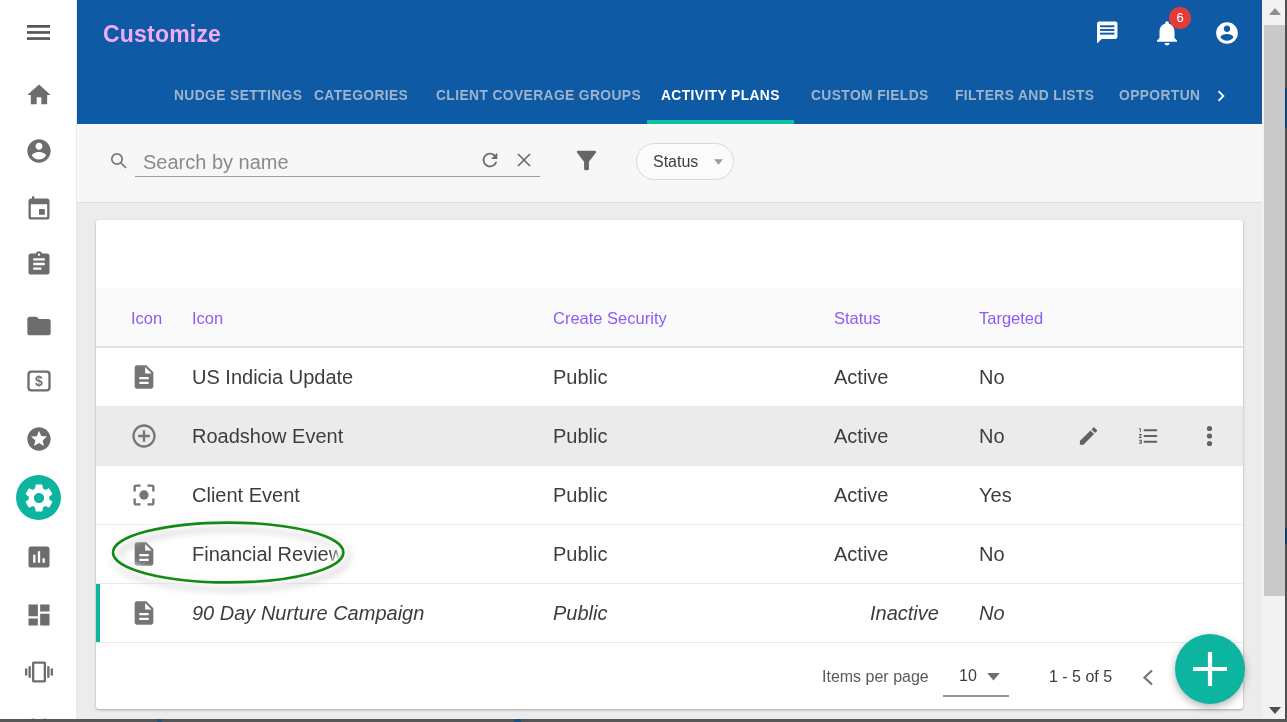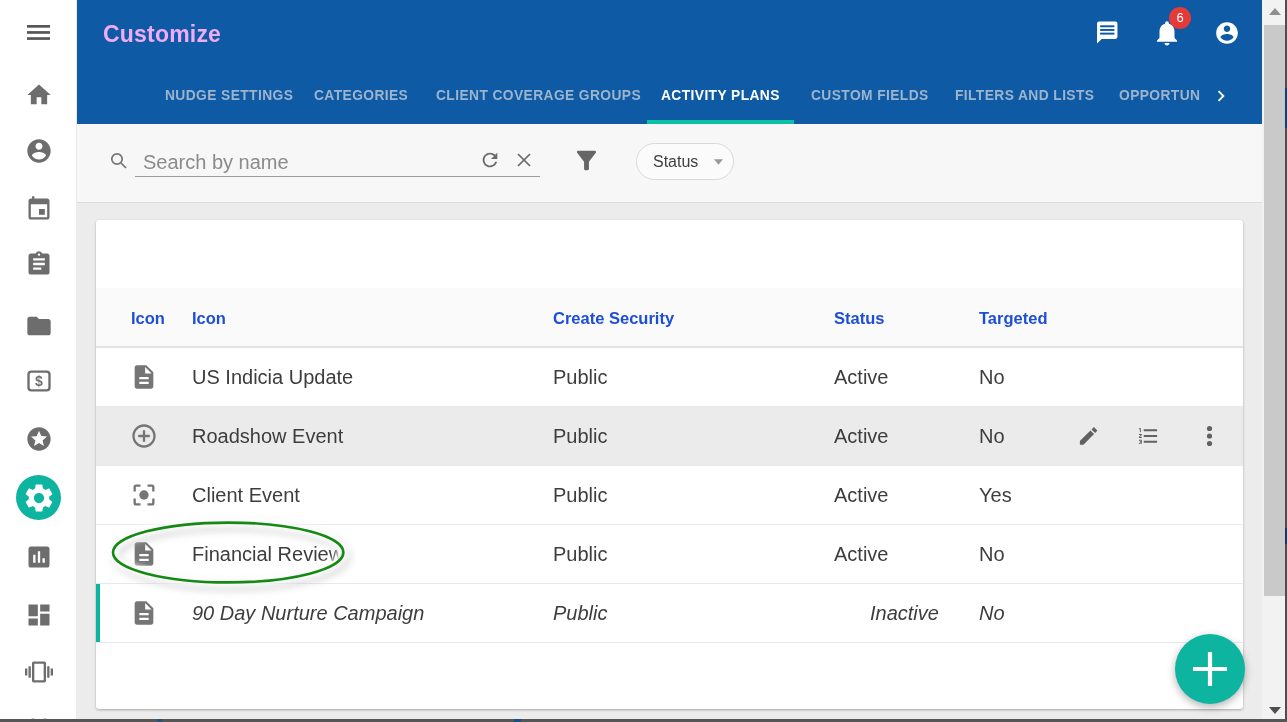--- a/index.html
+++ b/index.html
@@ -25,21 +25,21 @@
   #searchline { position:absolute; left:58px; top:51.5px; width:405px; height:1.5px; background:#9c9c9c; }
   #chip { position:absolute; left:559px; top:19px; width:98px; height:37px; border:1px solid #d9d9d9; border-radius:18.5px; background:#fbfbfb; }
   #chiptext { position:absolute; left:16px; top:8.5px; font-size:16px; color:#3f3f3f; }
 
   
   #content { left:77px; top:203px; width:1185px; height:519px; background:#ececec; }
   #card { left:96px; top:220px; width:1147px; height:489px; background:#fff; border-radius:3px; box-shadow:0 1px 3px rgba(0,0,0,0.2), 0 1px 2px rgba(0,0,0,0.1); }
   #cardhead { position:absolute; left:0; top:0; width:100%; height:68px; border-bottom:1px solid #e0e0e0; }
   #fiveitems { position:absolute; left:20px; top:27px; font-size:16px; color:#4f4f4f; }
   #thead { position:absolute; left:0; top:68px; width:100%; height:60px; background:#fafafa; border-bottom:2px solid #e2e2e2; }
-  .th { position:absolute; top:21px; font-size:16.5px; color:#1d4ed8;font-weight:bold; }
+  .th { position:absolute; top:21px; font-size:16.5px; color:#8b5cf6; }
   .row { position:absolute; left:0; width:100%; height:59px; border-bottom:1px solid #e9e9e9; }
   .cell { position:absolute; top:50%; transform:translateY(-50%); font-size:20px; color:#3d3d3d; white-space:nowrap; }
   .ricon { position:absolute; left:33.5px; top:50%; transform:translateY(-50%); }
 
   
   
 
   #fab { left:1175px; top:634px; width:70px; height:70px; border-radius:50%; background:#0db4a0; box-shadow:0 3px 8px rgba(0,0,0,0.3); z-index:6; }
 
   
@@ -122,21 +122,21 @@
 
   <svg class="abs" style="left:1075px; top:18px; width:30px; height:30px;" viewBox="0 0 24 24">
       <path fill="#ffffff" d="M12 22c1.1 0 2-.9 2-2h-4c0 1.1.89 2 2 2zm6-6v-5c0-3.07-1.64-5.64-4.5-6.32V4c0-.83-.67-1.5-1.5-1.5s-1.5.67-1.5 1.5v.68C7.63 5.36 6 7.92 6 11v5l-2 2v1h16v-1l-2-2z"></path>
     </svg>
   <div class="abs" style="left:1092px; top:7px; width:22px; height:22px; border-radius:50%; background:#e23b38; color:#fff; font-size:13px; text-align:center; line-height:22px;">6</div>
 
   <svg class="abs" style="left:1137px; top:20px; width:26px; height:26px;" viewBox="0 0 24 24">
       <path fill="#ffffff" d="M12 2C6.48 2 2 6.48 2 12s4.48 10 10 10 10-4.48 10-10S17.52 2 12 2zm0 3c1.66 0 3 1.34 3 3s-1.34 3-3 3-3-1.34-3-3 1.34-3 3-3zm0 14.2c-2.5 0-4.71-1.28-6-3.22.03-1.99 4-3.08 6-3.08 1.99 0 5.97 1.09 6 3.08-1.29 1.94-3.5 3.22-6 3.22z"></path>
     </svg>
 
-  <span class="tab" style="left:88px;">NUDGE SETTINGS</span>
+  <span class="tab" style="left:97px;">NUDGE SETTINGS</span>
   <span class="tab" style="left:237px;">CATEGORIES</span>
   <span class="tab" style="left:359px;">CLIENT COVERAGE GROUPS</span>
   <span class="tab active" style="left:584px;">ACTIVITY PLANS</span>
   <span class="tab" style="left:734px;">CUSTOM FIELDS</span>
   <span class="tab" style="left:878px;">FILTERS AND LISTS</span>
   <span class="tab" style="left:1042px;">OPPORTUN</span>
   <svg class="abs" style="left:1133px; top:85px; width:22px; height:22px;" viewBox="0 0 24 24">
       <path fill="#ffffff" d="M8.59 16.59L13.17 12 8.59 7.41 10 6l6 6-6 6-1.41-1.41z"></path>
     </svg>
   <div id="tabline"></div>
@@ -241,20 +241,32 @@
     <div style="position:absolute; left:0; top:0; width:4px; height:100%; background:#0db4a0;"></div>
     <svg class="ricon" width="28" height="28" viewBox="0 0 24 24">
         <path fill="#757575" d="M14 2H6c-1.1 0-1.99.9-1.99 2L4 20c0 1.1.89 2 2 2h12c1.1 0 2-.9 2-2V8l-6-6zm2 16H8v-2h8v2zm0-4H8v-2h8v2zm-3-5V3.5L18.5 9H13z"></path>
       </svg>
     <span class="cell" style="left:96px;">90 Day Nurture Campaign</span>
     <span class="cell" style="left:457px;">Public</span>
     <span class="cell" style="left:738px;margin-left:36px;">Inactive</span>
     <span class="cell" style="left:883px;">No</span>
   </div>
 
+  <div style="position:absolute; left:0; top:423px; width:100%; height:66px;">
+    <span style="position:absolute; left:726px; top:25px; font-size:16px; color:#5a5a5a;">Items per page</span>
+    <span style="position:absolute; left:863px; top:24px; font-size:16px; color:#3d3d3d;">10</span>
+    <div style="position:absolute; left:847px; top:52px; width:66px; height:1.5px; background:#949494;"></div>
+    <svg style="position:absolute; left:891px; top:30px; width:13px; height:7.5px;" viewBox="0 0 10 6">
+        <path fill="#6e6e6e" d="M0 0l5 6 5-6z"></path>
+      </svg>
+    <span style="position:absolute; left:953px; top:25px; font-size:16px; color:#3d3d3d;">1 - 5 of 5</span>
+    <svg style="position:absolute; left:1045px; top:25px; width:15px; height:19px;" viewBox="0 0 15 19">
+        <polyline points="11,2.5 3.5,9.5 11,16.5" fill="none" stroke="#757575" stroke-width="2.2"></polyline>
+      </svg>
+  </div>
 </div>
 
 <svg class="abs" style="left:98px; top:500px; width:275px; height:105px; z-index:7;" viewBox="0 0 275 105">
   <defs>
     <filter id="bsh" x="-30%" y="-30%" width="160%" height="160%">
         <feGaussianBlur stdDeviation="4"></feGaussianBlur>
       </filter>
     <filter id="bgl" x="-30%" y="-30%" width="160%" height="160%">
         <feGaussianBlur stdDeviation="3"></feGaussianBlur>
       </filter>

